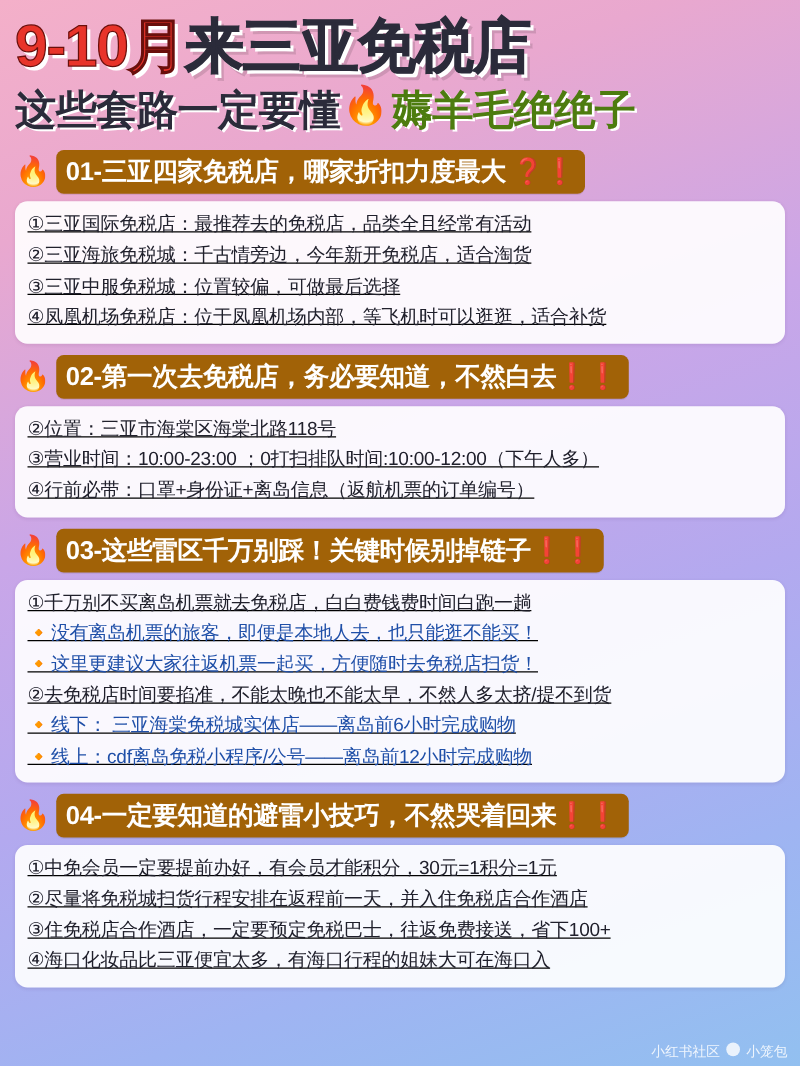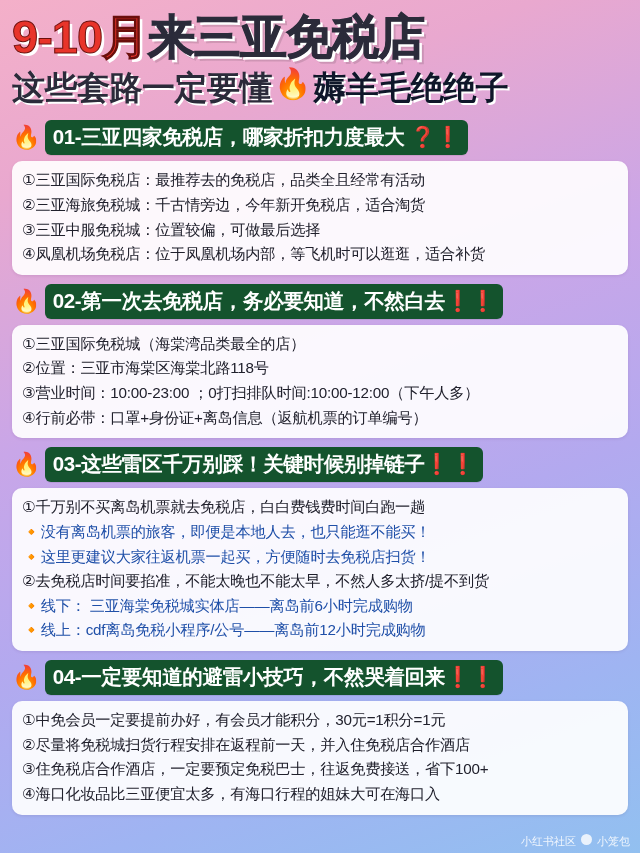--- a/index.html
+++ b/index.html
@@ -20,42 +20,43 @@
     text-shadow:3px 3px 0 #ffffff, 5px 5px 0 rgba(0,0,0,0.12);
     white-space:nowrap;
   }
   .title1 .red{color:#e8342a;-webkit-text-stroke:1px #6a0f0c;text-shadow:3px 3px 0 #ffffff;}
   .title2-row{display:flex;margin-top:5px;white-space:nowrap;}
   .title2{
     font-size:33px;font-weight:bold;color:#2b2b3a;
     text-shadow:2px 2px 0 #ffffff;
     letter-spacing:-0.5px;
   }
-  .title2.red{color:#0f172a;text-shadow:2px 2px 0 #ffffff;}
+  .title2.red{color:#4d7c0f;text-shadow:2px 2px 0 #ffffff;}
   .fire-big{font-size:30px;margin:0 2px;}
 
   
   .section{margin-top:9px;}
   .sec-head{display:flex;align-items:center;gap:4px;}
   .sec-fire{font-size:23px;line-height:1;}
   .sec-title{
     font-size:20.5px;font-weight:bold;color:#ffffff;
-    background:#14532d;
+    background:#a16207;
     border-radius:6px;
     padding:3px 8px 4px 8px;
     letter-spacing:-0.3px;
     white-space:nowrap;
     box-shadow:0 1px 0 rgba(0,0,0,0.08);
   }
   .card{
     margin-top:6px;
     background:rgba(255,255,255,0.92);
     border-radius:10px;
     padding:7px 2px 8px 10px;
     box-shadow:0 1px 3px rgba(80,40,90,0.12);
+    text-decoration:underline;
   }
   .line{
     font-size:15.2px;line-height:1.62;color:#20202c;white-space:nowrap;
     letter-spacing:-0.2px;
   }
   .blue{color:#1f4fa8;}
 
   
   .watermark{
     position:absolute;right:10px;bottom:4px;
@@ -93,21 +94,20 @@
       <div class="line">④凤凰机场免税店：位于凤凰机场内部，等飞机时可以逛逛，适合补货</div>
     </div>
   </div>
 
   <div class="section">
     <div class="sec-head">
       <span class="sec-fire">🔥</span>
       <span class="sec-title">02-第一次去免税店，务必要知道，不然白去❗❗</span>
     </div>
     <div class="card">
-      <div class="line">①三亚国际免税城（海棠湾品类最全的店）</div>
       <div class="line">②位置：三亚市海棠区海棠北路118号</div>
       <div class="line">③营业时间：10:00-23:00 ；0打扫排队时间:10:00-12:00（下午人多）</div>
       <div class="line">④行前必带：口罩+身份证+离岛信息（返航机票的订单编号）</div>
     </div>
   </div>
 
   <div class="section">
     <div class="sec-head">
       <span class="sec-fire">🔥</span>
       <span class="sec-title">03-这些雷区千万别踩！关键时候别掉链子❗❗</span>

